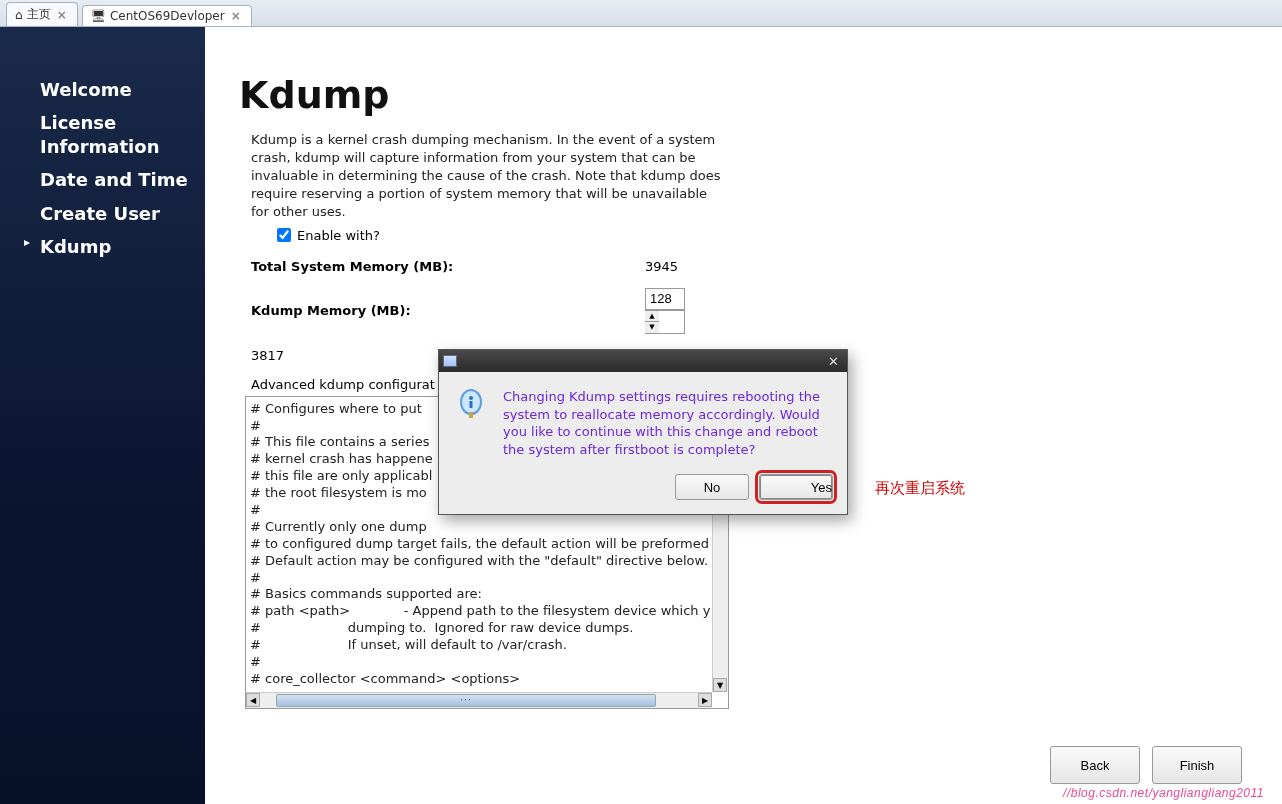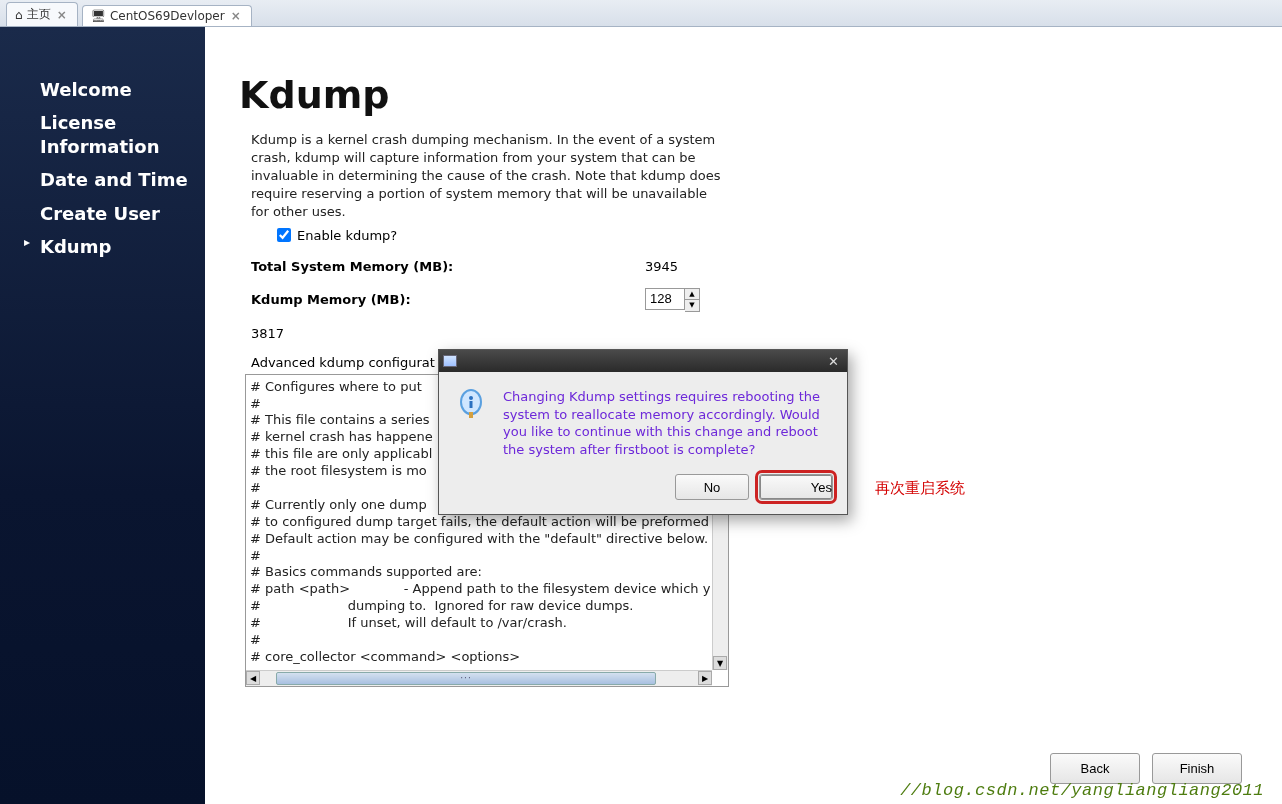--- a/index.html
+++ b/index.html
@@ -21,21 +21,21 @@
   h1 { font-size: 38px; font-weight: bold; color: #111; margin-bottom: 14px; font-family: "DejaVu Sans", sans-serif; }
   .desc { max-width: 470px; line-height: 1.38; color: #222; margin-left: 12px; margin-bottom: 7px; }
   
   .checkbox-row { display: flex; align-items: center; gap: 6px; margin-left: 38px; margin-bottom: 16px; }
   .checkbox-row input { width: 14px; height: 14px; }
   
   .mem-row { display: flex; align-items: center; margin-left: 12px; margin-bottom: 14px; }
   .mem-label { width: 394px; font-weight: bold; }
   .mem-value { width: 80px; text-align: left; }
   
-  .spinner { display: flex; align-items: stretch; }
+  .spinner { display: flex; align-items: stretch; flex-direction: column; }
   .spinner input { width: 40px; height: 22px; border: 1px solid #999; padding: 2px 4px; font-size: 13px; }
   .spinner-btns { display: flex; flex-direction: column; border: 1px solid #999; border-left: none; }
   .spinner-btns span { width: 14px; height: 11px; font-size: 7px; line-height: 11px; text-align: center; background: #eee; cursor: pointer; }
   .spinner-btns span:first-child { border-bottom: 1px solid #999; }
   
   .adv-label { margin-left: 12px; margin-top: 8px; margin-bottom: 4px; }
   .textarea-wrap { margin-left: 6px; width: 484px; height: 313px; border: 1px solid #999; padding: 2px; overflow: hidden; position: relative; background: #fff; }
   .textarea-content { width: calc(100% - 16px); height: calc(100% - 16px); overflow: hidden; white-space: pre; font-size: 13px; line-height: 1.3; color: #222; padding: 2px; }
   .vscroll { position: absolute; right: 0; top: 0; bottom: 16px; width: 16px; background: #eee; border-left: 1px solid #ccc; }
   .vscroll-thumb { position: absolute; left: 1px; right: 1px; top: 14px; height: 60px; background: linear-gradient(#d4e0f0, #a8c0e0); border: 1px solid #8aa; border-radius: 2px; }
@@ -52,23 +52,23 @@
   .dialog-body { display: flex; padding: 16px 18px 6px 16px; gap: 16px; }
   .dialog-icon { width: 32px; height: 32px; flex-shrink: 0; }
   .dialog-text { font-size: 13px; line-height: 1.35; color: #6d28d9; }
   .dialog-btns { display: flex; justify-content: flex-end; gap: 10px; padding: 10px 14px 14px; }
   .btn { min-width: 74px; height: 26px; border: 1px solid #999; background: linear-gradient(#fafafa,#e6e6e6); border-radius: 3px; font-size: 13px; cursor: pointer; }
   .btn.focus { outline: 3px solid #c22; outline-offset: 1px; box-shadow: inset 0 0 0 1px #888; text-align: right; }
   
   .annotation { position: absolute; left: 875px; top: 479px; color: #d40000; font-size: 15px; font-family: "SimSun","宋体",serif; }
   
   .footer { position: absolute; bottom: 20px; right: 40px; display: flex; gap: 12px; }
-  .footer .btn { min-width: 90px; height: 31px; }
+  .footer .btn { min-width: 90px; height: 38px; }
   
-  .watermark { position: absolute; right: 18px; bottom: 4px; color: #4d7c0f; font-size: 17px; font-style: italic; font-family: Liberation Mono, monospace; letter-spacing: .5px; }
+  .watermark { position: absolute; right: 18px; bottom: 4px; color: #ec4899; font-size: 12px; font-style: italic; font-family: Liberation Sans, sans-serif; letter-spacing: .5px; }
 </style>
 </head>
 <body>
 
 <div class="tabbar">
   <div class="tab">
     <span>⌂</span>
     <span>主页</span>
     <span class="close">×</span>
   </div>
@@ -88,21 +88,21 @@
     <div class="sidebar-item">Create User</div>
     <div class="sidebar-item current">Kdump</div>
   </div>
 
   <div class="content">
     <h1>Kdump</h1>
     <p class="desc">Kdump is a kernel crash dumping mechanism. In the event of a system crash, kdump will capture information from your system that can be invaluable in determining the cause of the crash. Note that kdump does require reserving a portion of system memory that will be unavailable for other uses.</p>
 
     <div class="checkbox-row">
       <input type="checkbox" checked="" style="">
-      <span>Enable kdump?</span>
+      <span>Enable with?</span>
     </div>
 
     <div class="mem-row">
       <span class="mem-label">Total System Memory (MB):</span>
       <span class="mem-value">3945</span>
     </div>
 
     <div class="mem-row">
       <span class="mem-label">Kdump Memory (MB):</span>
       <div class="spinner">

